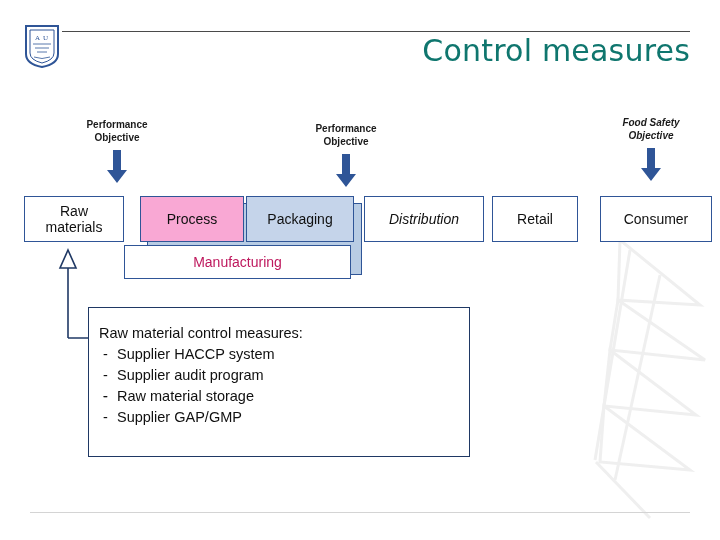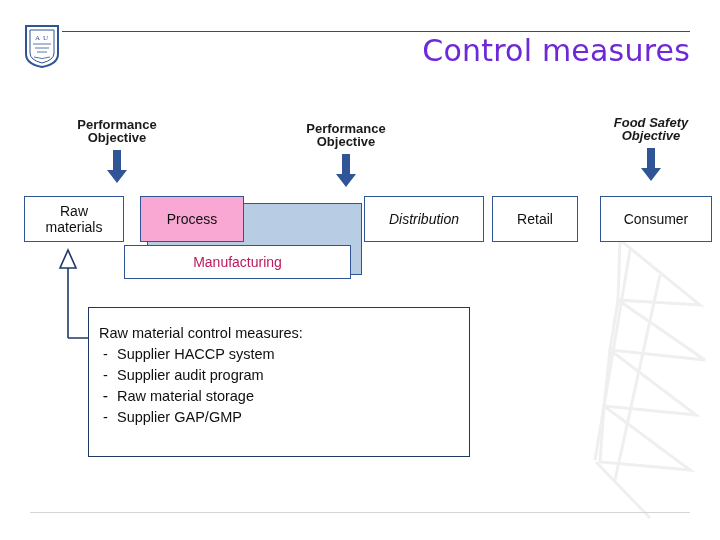--- a/index.html
+++ b/index.html
@@ -36,21 +36,21 @@
     top: 24px;
     width: 36px;
     height: 44px;
   }
   .logo svg { display: block; }
   .slide-title {
     position: absolute;
     right: 30px;
     top: 33px;
     font-size: 30px;
-    color: #6d28d9;
+    color: #0f766e;
     font-family: "DejaVu Sans", sans-serif;
     letter-spacing: 0.2px;
     white-space: nowrap;
   }
 
   
   .watermark {
     position: absolute;
     right: 0;
     top: 230px;
@@ -67,21 +67,21 @@
     top: 512px;
     width: 660px;
     height: 0;
     border-top: 1px solid #d4d4d4;
   }
 
   
   .po-label {
     position: absolute;
     text-align: center;
-    font-size: 13px;
+    font-size: 10px;
     font-weight: bold;
     color: #1a1a1a;
     line-height: 13px;
   }
   .po-1 { left: 62px;  top: 118px; width: 110px; }
   .po-2 { left: 291px; top: 122px; width: 110px; }
   .po-3 { left: 596px; top: 116px; width: 110px; font-style: italic; }
 
   
   .down-arrow {
@@ -257,20 +257,23 @@
 
   <div class="chain-box box-raw">
     <span>
       <span>Raw</span><br>
       <span>materials</span>
     </span>
   </div>
   <div class="chain-box box-process">
     <span>Process</span>
   </div>
+  <div class="chain-box box-packaging">
+    <span>Packaging</span>
+  </div>
   <div class="chain-box box-distribution">
     <span>Distribution</span>
   </div>
   <div class="chain-box box-retail">
     <span>Retail</span>
   </div>
   <div class="chain-box box-consumer">
     <span>Consumer</span>
   </div>
 

